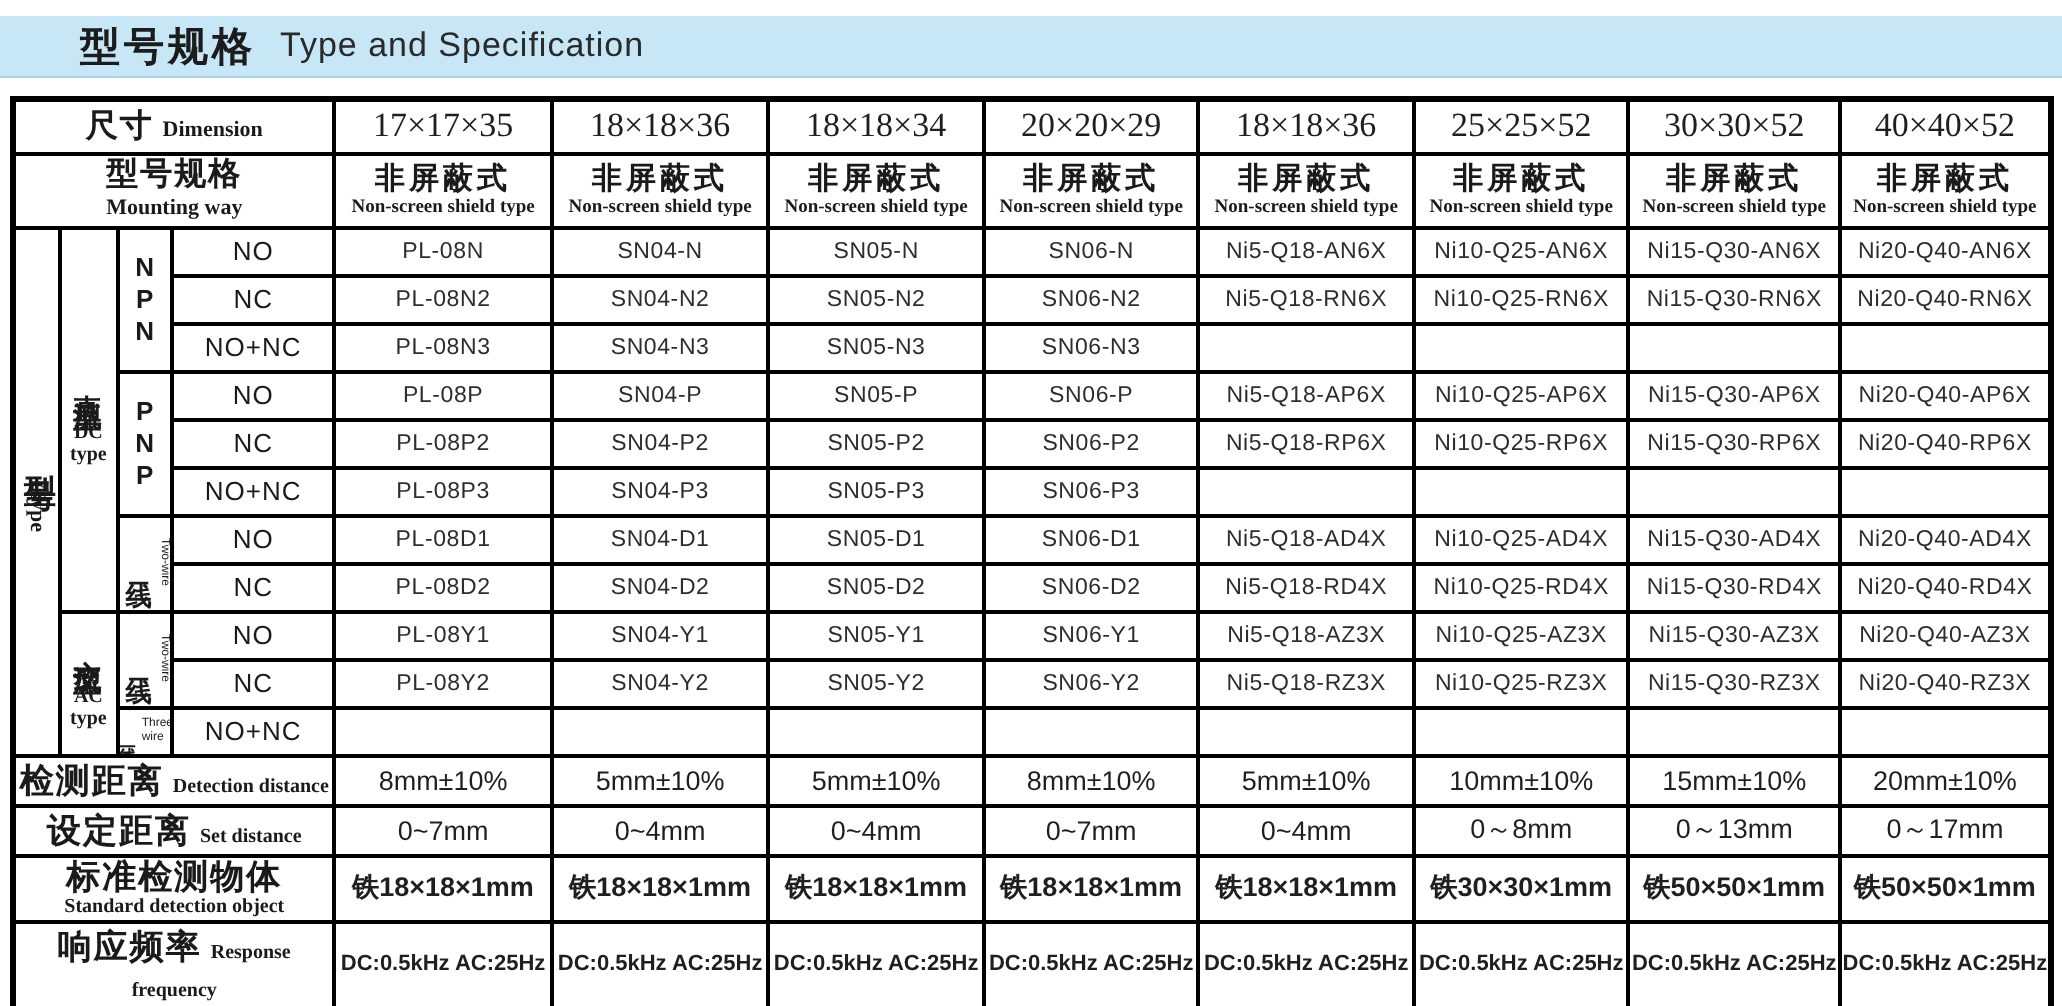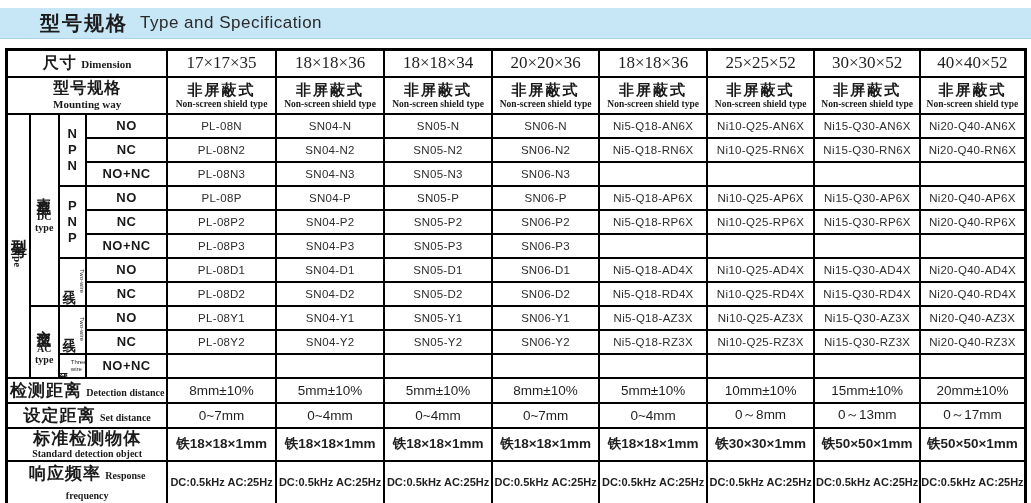--- a/index.html
+++ b/index.html
@@ -52,21 +52,21 @@
   .v-flex { display:flex; flex-direction:column; align-items:center; justify-content:center; height:100%; }
   .v-dc .vzh, .v-ac .vzh { font-size:14px; letter-spacing:2px; }
   .v-dc .hen, .v-ac .hen { font-family:"Liberation Serif","DejaVu Serif",serif; font-weight:bold; font-size:10px; line-height:1.05; width:26px; margin-top:20px; }
   .v-wire { writing-mode:vertical-lr; text-orientation:upright; font-weight:bold; font-size:13px; letter-spacing:1px; }
   .wire-flex { display:flex; align-items:center; justify-content:center; height:100%; gap:1px; }
   .w-zh { writing-mode:vertical-lr; text-orientation:upright; font-weight:bold; font-size:13px; }
   .w-zh-sm { writing-mode:vertical-lr; text-orientation:upright; font-weight:bold; font-size:9px; }
   .w-en-v { writing-mode:vertical-lr; font-size:6px; color:#222; }
   .w-en-h { font-size:6px; width:17px; line-height:1.1; color:#222; text-align:left; }
 
-  .out { font-weight:bold; font-size:13px; letter-spacing:0.5px; }
+  .out { font-weight:normal; font-size:13px; letter-spacing:0.5px; }
 
   
   .dim  { font-family:"Liberation Serif","DejaVu Serif",serif; font-size:17px; color:#1f1f1f; }
   .mount .mt-zh { display:block; font-weight:bold; font-size:15px; letter-spacing:2px; line-height:1.2; }
   .mount .mt-en { display:block; font-family:"Liberation Serif","DejaVu Serif",serif; font-weight:bold; font-size:9.5px; line-height:1.1; }
   .mc   { font-size:11.5px; color:#2d2d2d; letter-spacing:0.3px; }
   .val  { font-size:13.5px; color:#1f1f1f; }
   .obj  { font-size:13.5px; color:#1f1f1f; font-weight:bold;margin-top:24px; }
   .freq { font-size:11px; color:#1f1f1f; font-weight:bold; }
 </style>
@@ -96,21 +96,21 @@
   <tbody>
 
   <tr class="r-dim">
     <td colspan="4" class="hl">
       <span class="zh-mid">尺寸</span>
       <span class="en-sm">Dimension</span>
     </td>
     <td class="dim">17×17×35</td>
     <td class="dim">18×18×36</td>
     <td class="dim">18×18×34</td>
-    <td class="dim">20×20×36</td>
+    <td class="dim">20×20×29</td>
     <td class="dim">18×18×36</td>
     <td class="dim">25×25×52</td>
     <td class="dim">30×30×52</td>
     <td class="dim">40×40×52</td>
   </tr>
 
   <tr class="r-mount">
     <td colspan="4" class="hl two-line">
       <span class="zh-mid">型号规格</span>
       <span class="en-sm">Mounting way</span>

